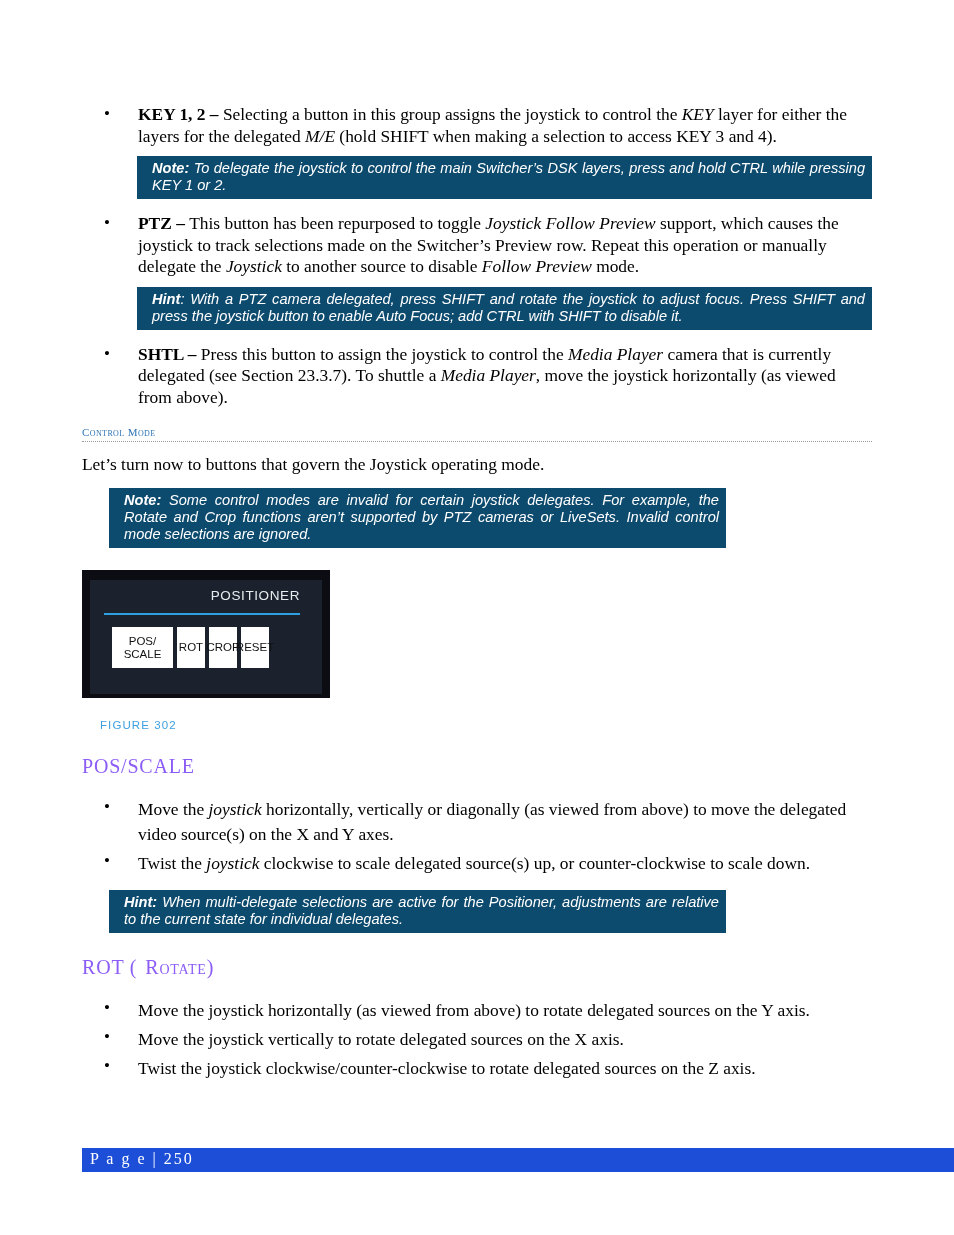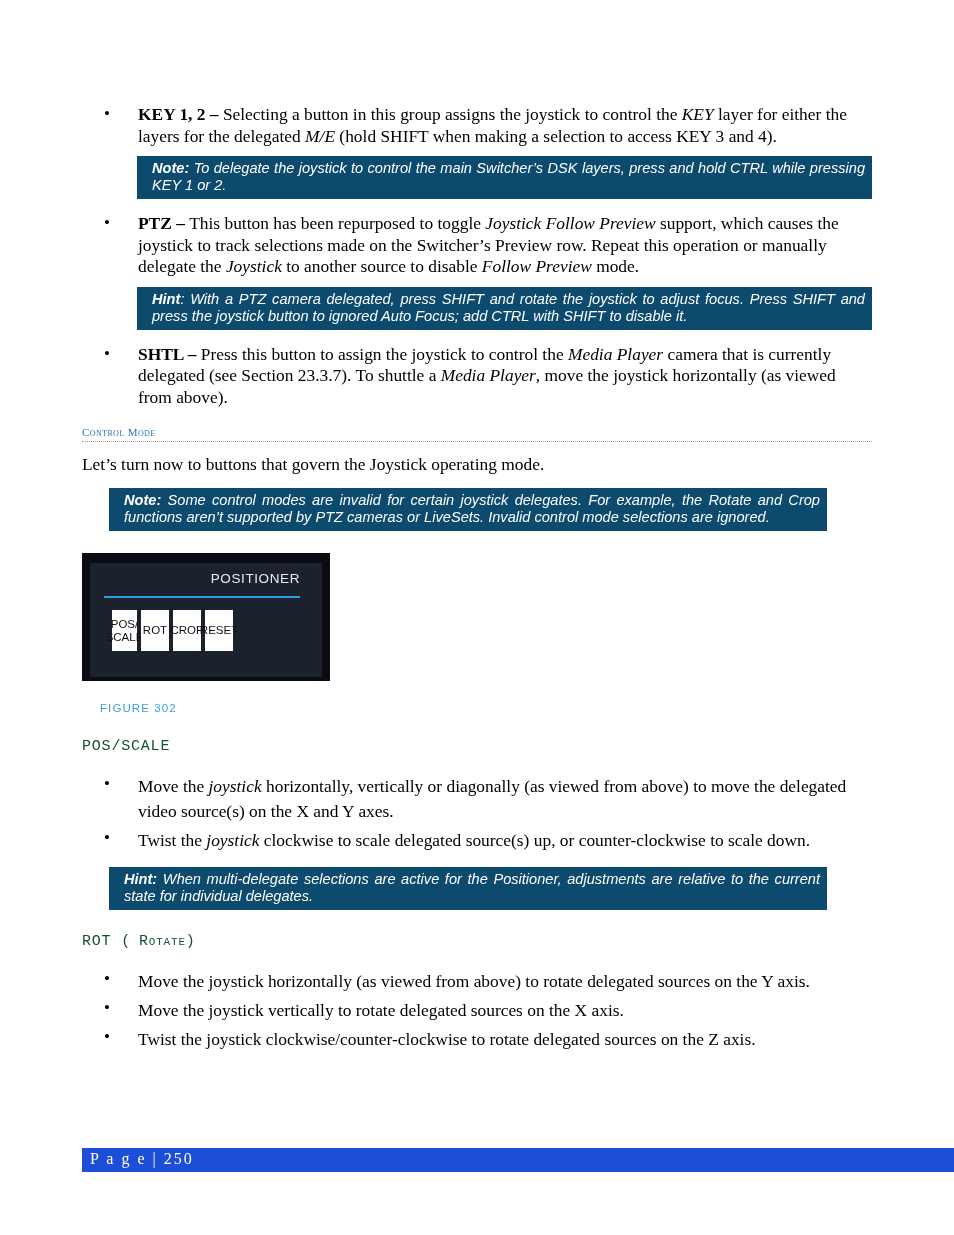--- a/index.html
+++ b/index.html
@@ -66,40 +66,40 @@
     text-align: justify;
     text-justify: inter-word;
   }
   .callout b { font-weight: bold; font-style: italic; }
   .callout-indent {
     margin-left: 55px;
     width: 735px;
   }
   .callout-wide {
     margin-left: 27px;
-    width: 718px;
+    width: 617px;
   }
 
   
   .sec-head {
     color: #2e74b5;
     font-family: "Liberation Serif", serif;
     font-size: 11px;
     font-variant: small-caps;
     letter-spacing: 0.4px;
     padding-bottom: 3px;
     border-bottom: 1px dotted #9a9a9a;
     width: 790px;
   }
 
   
   .sub-head {
-    color: #14532d;
-    font-family: Liberation Mono, monospace;
-    font-size: 15px;
+    color: #8b5cf6;
+    font-family: Liberation Serif, serif;
+    font-size: 20px;
     letter-spacing: 0.8px;
   }
   .sub-head .sc {
     font-variant: small-caps;
     margin-left: 8px;
   }
 
   
   .para {
     font-size: 17.4px;
@@ -154,21 +154,21 @@
     font-size: 11.5px;
     line-height: 12.5px;
     text-align: center;
     display: flex;
     align-items: center;
     justify-content: center;
     height: 41px;
     box-sizing: border-box;
     padding: 0 4px;
   }
-  .pbtn.w-wide { width: 25px; text-align: center; }
+  .pbtn.w-wide { width: 61px; text-align: center; }
   .pbtn.w-std  { width: 28px; }
 
   .fig-caption {
     color: #3da0e0;
     font-family: "Liberation Sans", sans-serif;
     font-size: 11.5px;
     letter-spacing: 1.1px;
   }
 
   
@@ -202,21 +202,21 @@
 
     <div class="callout callout-indent" style="margin-top:7px;margin-bottom:14px;">
       <b>Note:</b><span> To delegate the joystick to control the main Switcher’s DSK layers, press and hold CTRL while pressing KEY 1 or 2.</span>
     </div>
 
     <div class="bullet-item" style="margin-bottom:9px;">
       <span class="dot">•</span><b>PTZ – </b><span><span>This button has been repurposed to toggle </span><i>Joystick Follow Preview</i><span> support, which causes the joystick to track selections made on the Switcher’s Preview row.  Repeat this operation or manually delegate the </span><i>Joystick</i><span> to another source to disable </span><i>Follow Preview</i><span> mode.</span></span>
     </div>
 
     <div class="callout callout-indent" style="margin-top:7px;margin-bottom:14px;">
-      <b>Hint</b><span>: With a PTZ camera delegated, press SHIFT and rotate the joystick to adjust focus. Press SHIFT and press the joystick button to ignored Auto Focus; add CTRL with SHIFT to disable it.</span>
+      <b>Hint</b><span>: With a PTZ camera delegated, press SHIFT and rotate the joystick to adjust focus. Press SHIFT and press the joystick button to enable Auto Focus; add CTRL with SHIFT to disable it.</span>
     </div>
 
     <div class="bullet-item" style="margin-bottom:18px;">
       <span class="dot">•</span><b>SHTL – </b><span><span>Press this button to assign the joystick to control the </span><i>Media Player</i><span> camera that is currently delegated (see Section 23.3.7). To shuttle a </span><i>Media Player</i><span>, move the joystick horizontally (as viewed from above).</span></span>
     </div>
 
     <div class="sec-head" style="margin-bottom:11px;">Control Mode</div>
 
     <div class="para" style="margin-bottom:13px;">Let’s turn now to buttons that govern the Joystick operating mode.</div>
 

